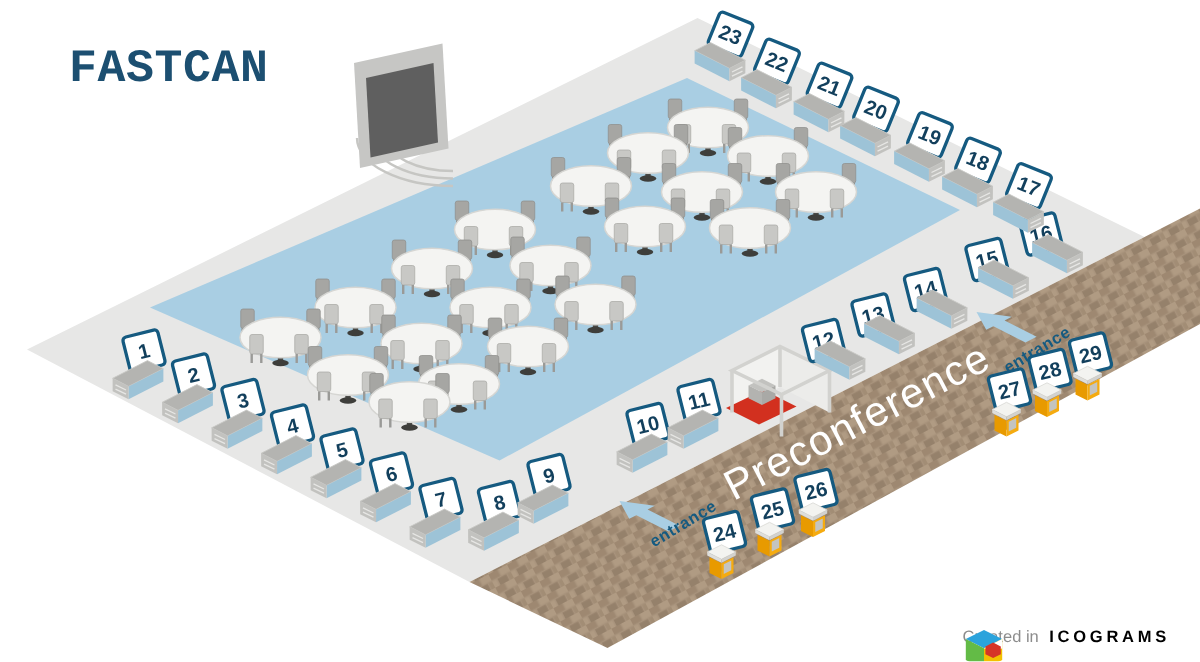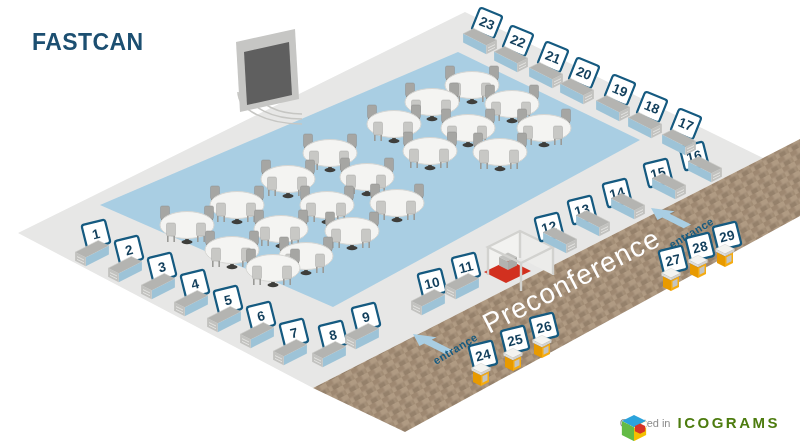--- a/index.html
+++ b/index.html
@@ -1,24 +1,24 @@
 <!DOCTYPE html>
 <html><head>
 <meta charset="utf-8">
 <style>
   html,body{margin:0;padding:0;background:#fff;}
   .stage{position:relative;width:800px;height:441px;background:#ffffff;overflow:hidden;
          font-family:"Liberation Sans",sans-serif;}
   .stage svg{position:absolute;left:0;top:0;}
-  .title{position:absolute;left:32px;top:30px;color:#1c4f71;
-         font-family:Liberation Sans, sans-serif;font-weight:bold;font-size:23px;
+  .title{position:absolute;left:46px;top:30px;color:#1c4f71;
+         font-family:Liberation Mono, monospace;font-weight:bold;font-size:31px;
          line-height:1.1;letter-spacing:.4px;white-space:pre;}
   .footer{position:absolute;right:20px;bottom:10px;display:flex;align-items:center;gap:7px;}
   .footer .created{color:#8c8c8c;font-size:11px;}
-  .footer .brand{color:#4d7c0f;font-weight:bold;font-size:15px;letter-spacing:2.5px;text-align:right;}
+  .footer .brand{color:#000000;font-weight:bold;font-size:11px;letter-spacing:2.5px;text-align:right;}
   svg text{font-family:"Liberation Sans",sans-serif;}
 </style>
 </head>
 <body>
 
 <div class="stage">
 
   <svg width="800" height="441" viewBox="0 0 800 441">
     <defs>
 

